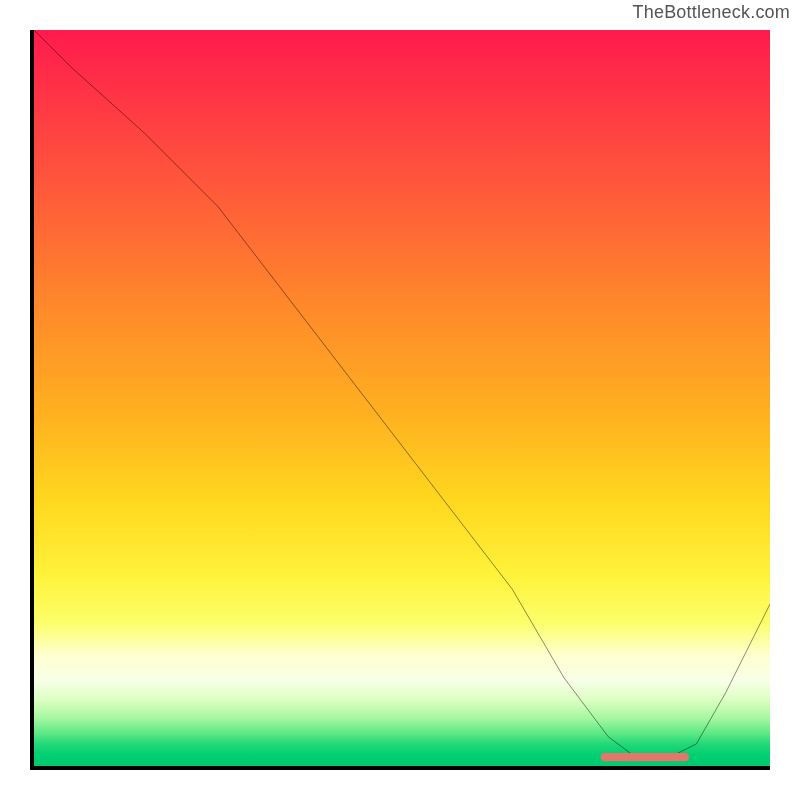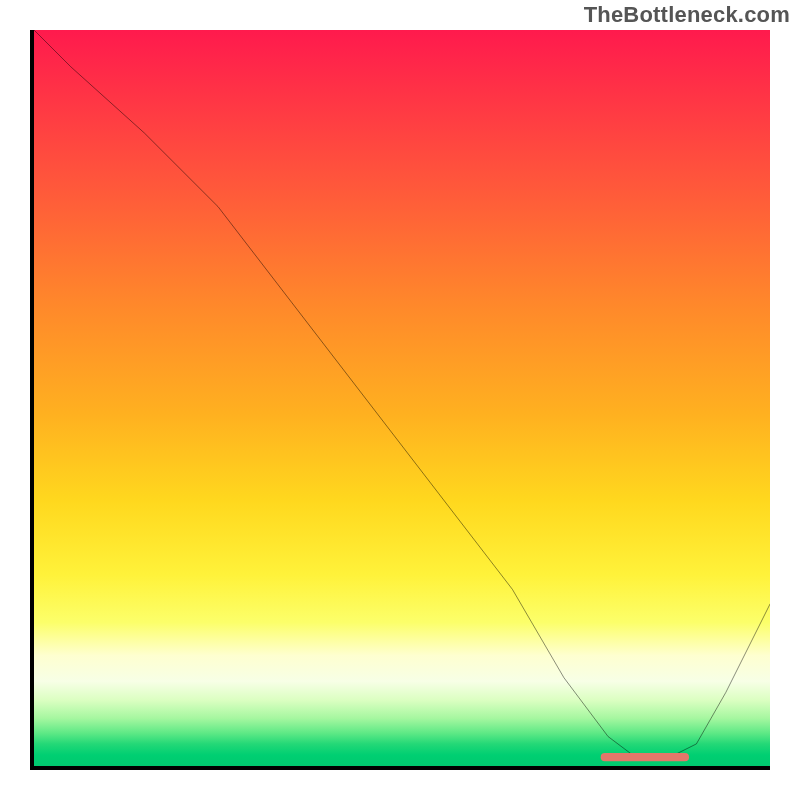--- a/index.html
+++ b/index.html
@@ -12,22 +12,22 @@
   }
   .stage {
     position: relative;
     width: 800px;
     height: 800px;
   }
   .watermark {
     position: absolute;
     top: 2px;
     right: 10px;
-    font-size: 22px;
-    font-weight: 700;
+    font-size: 18px;
+    font-weight: 400;
     color: #555555;
     letter-spacing: 0.2px;
   }
   .plot-frame {
     position: absolute;
     left: 30px;
     top: 30px;
     width: 740px;
     height: 740px;
     border-left: 4px solid #000000;

